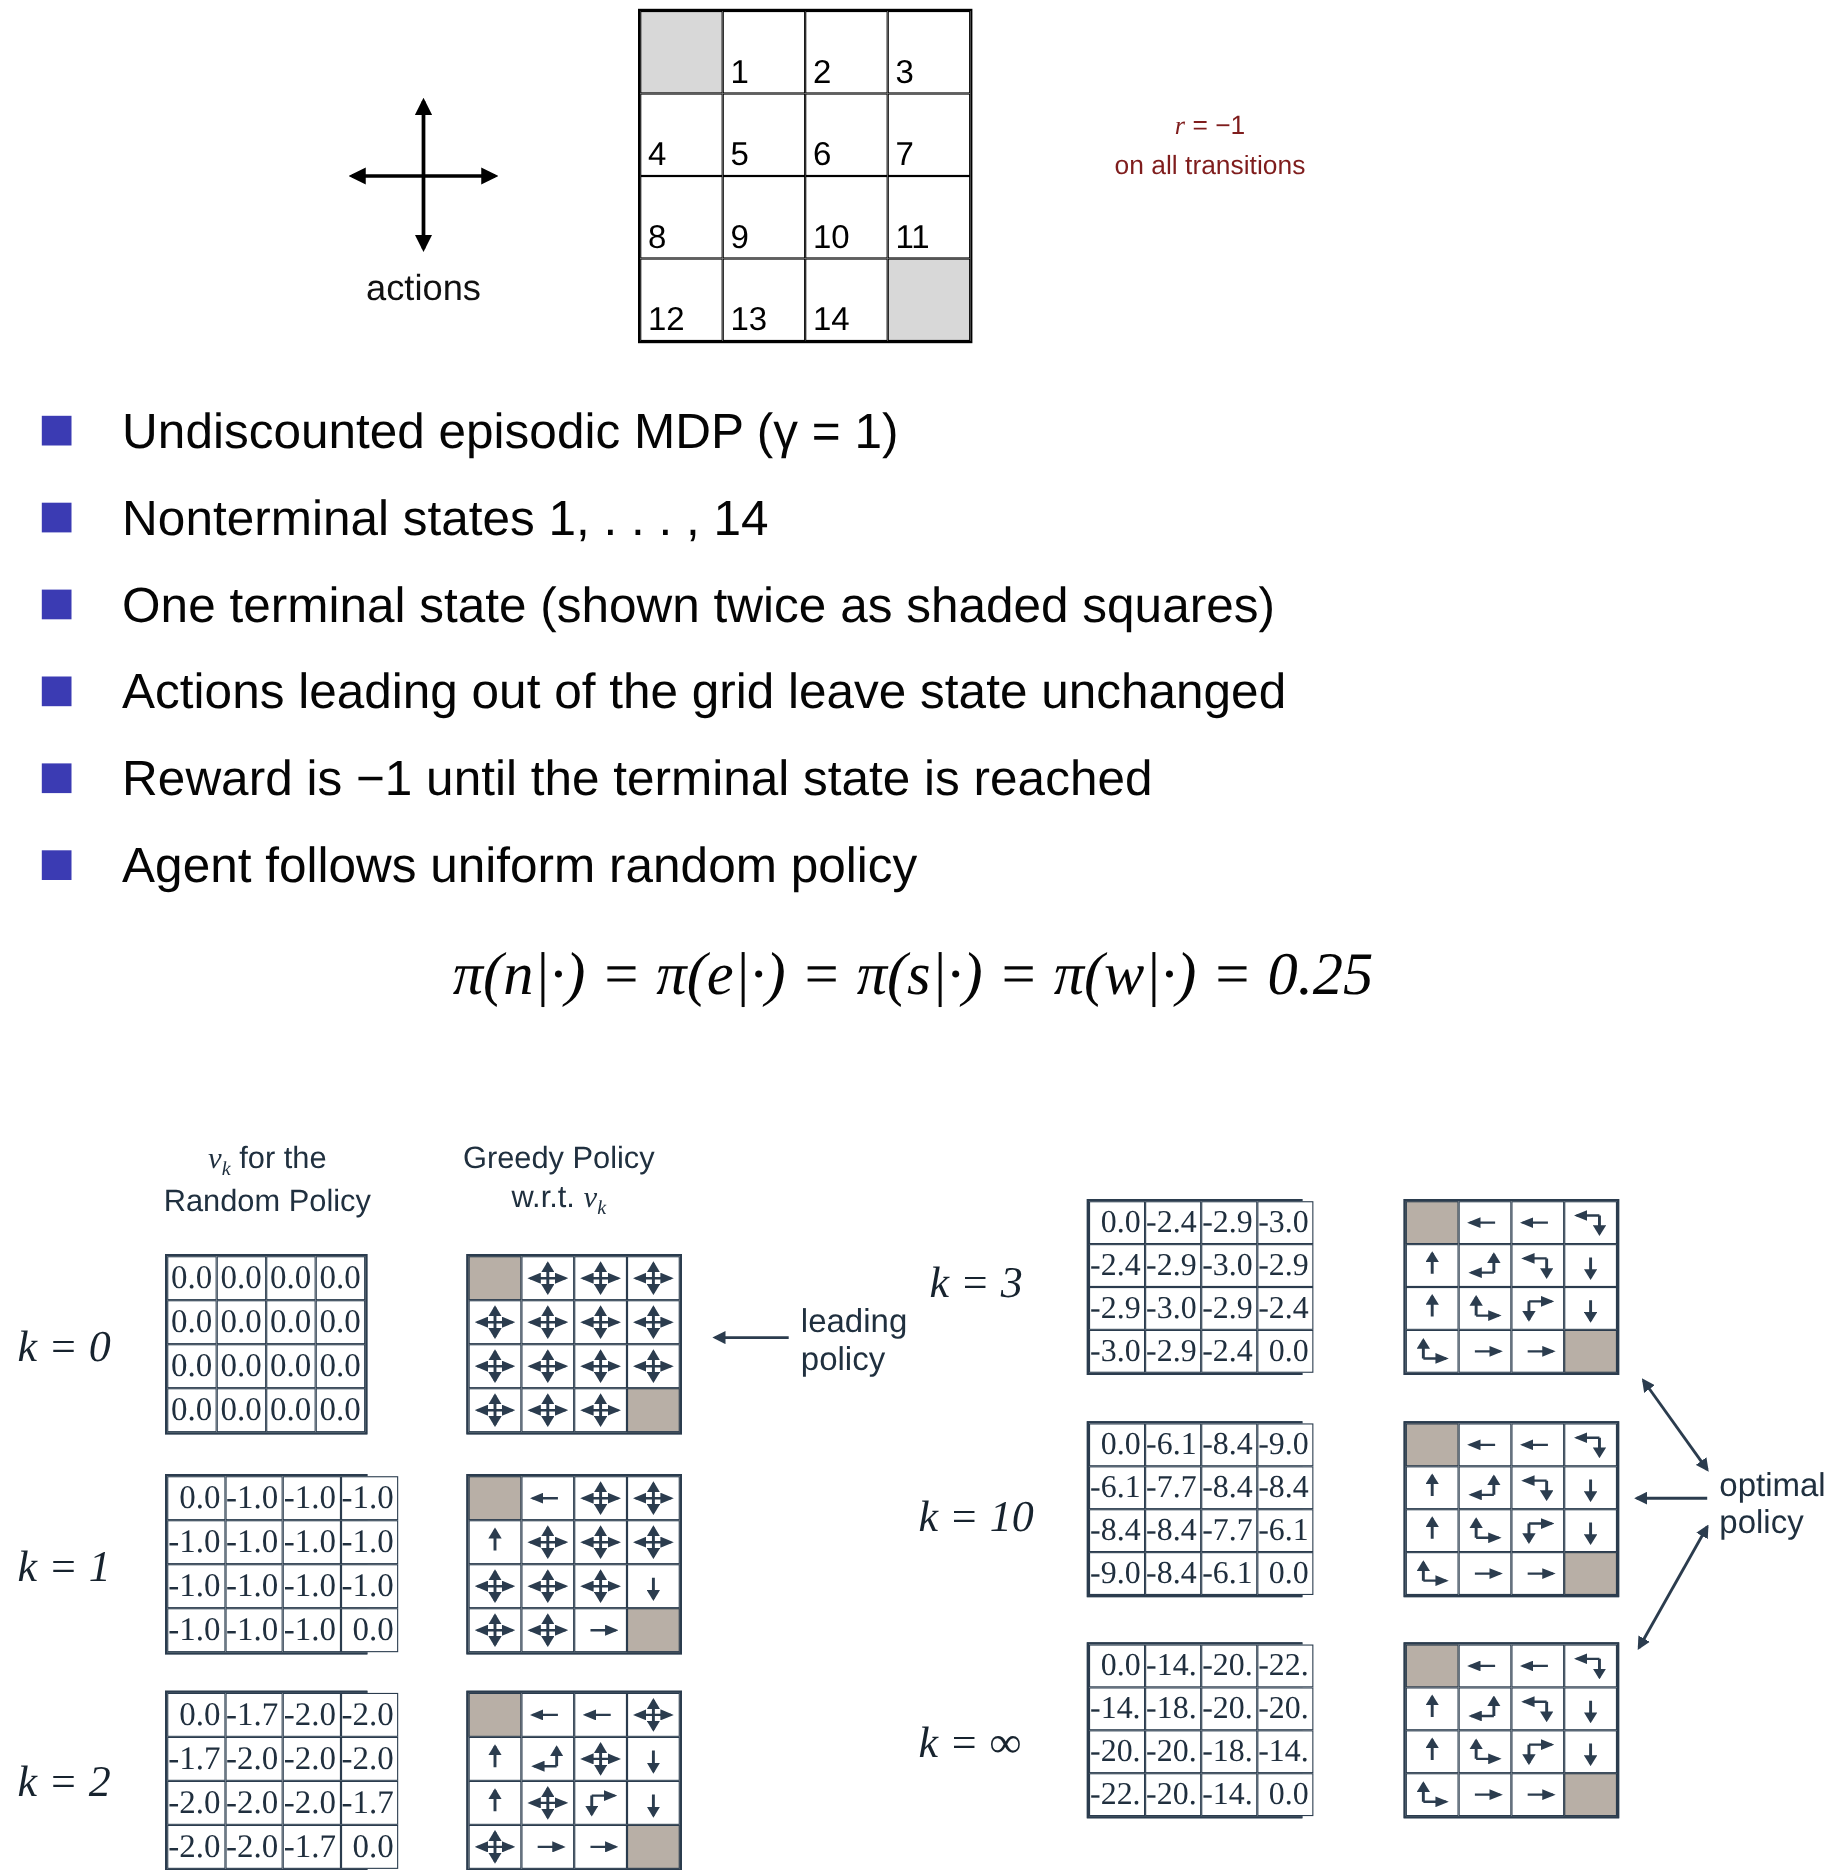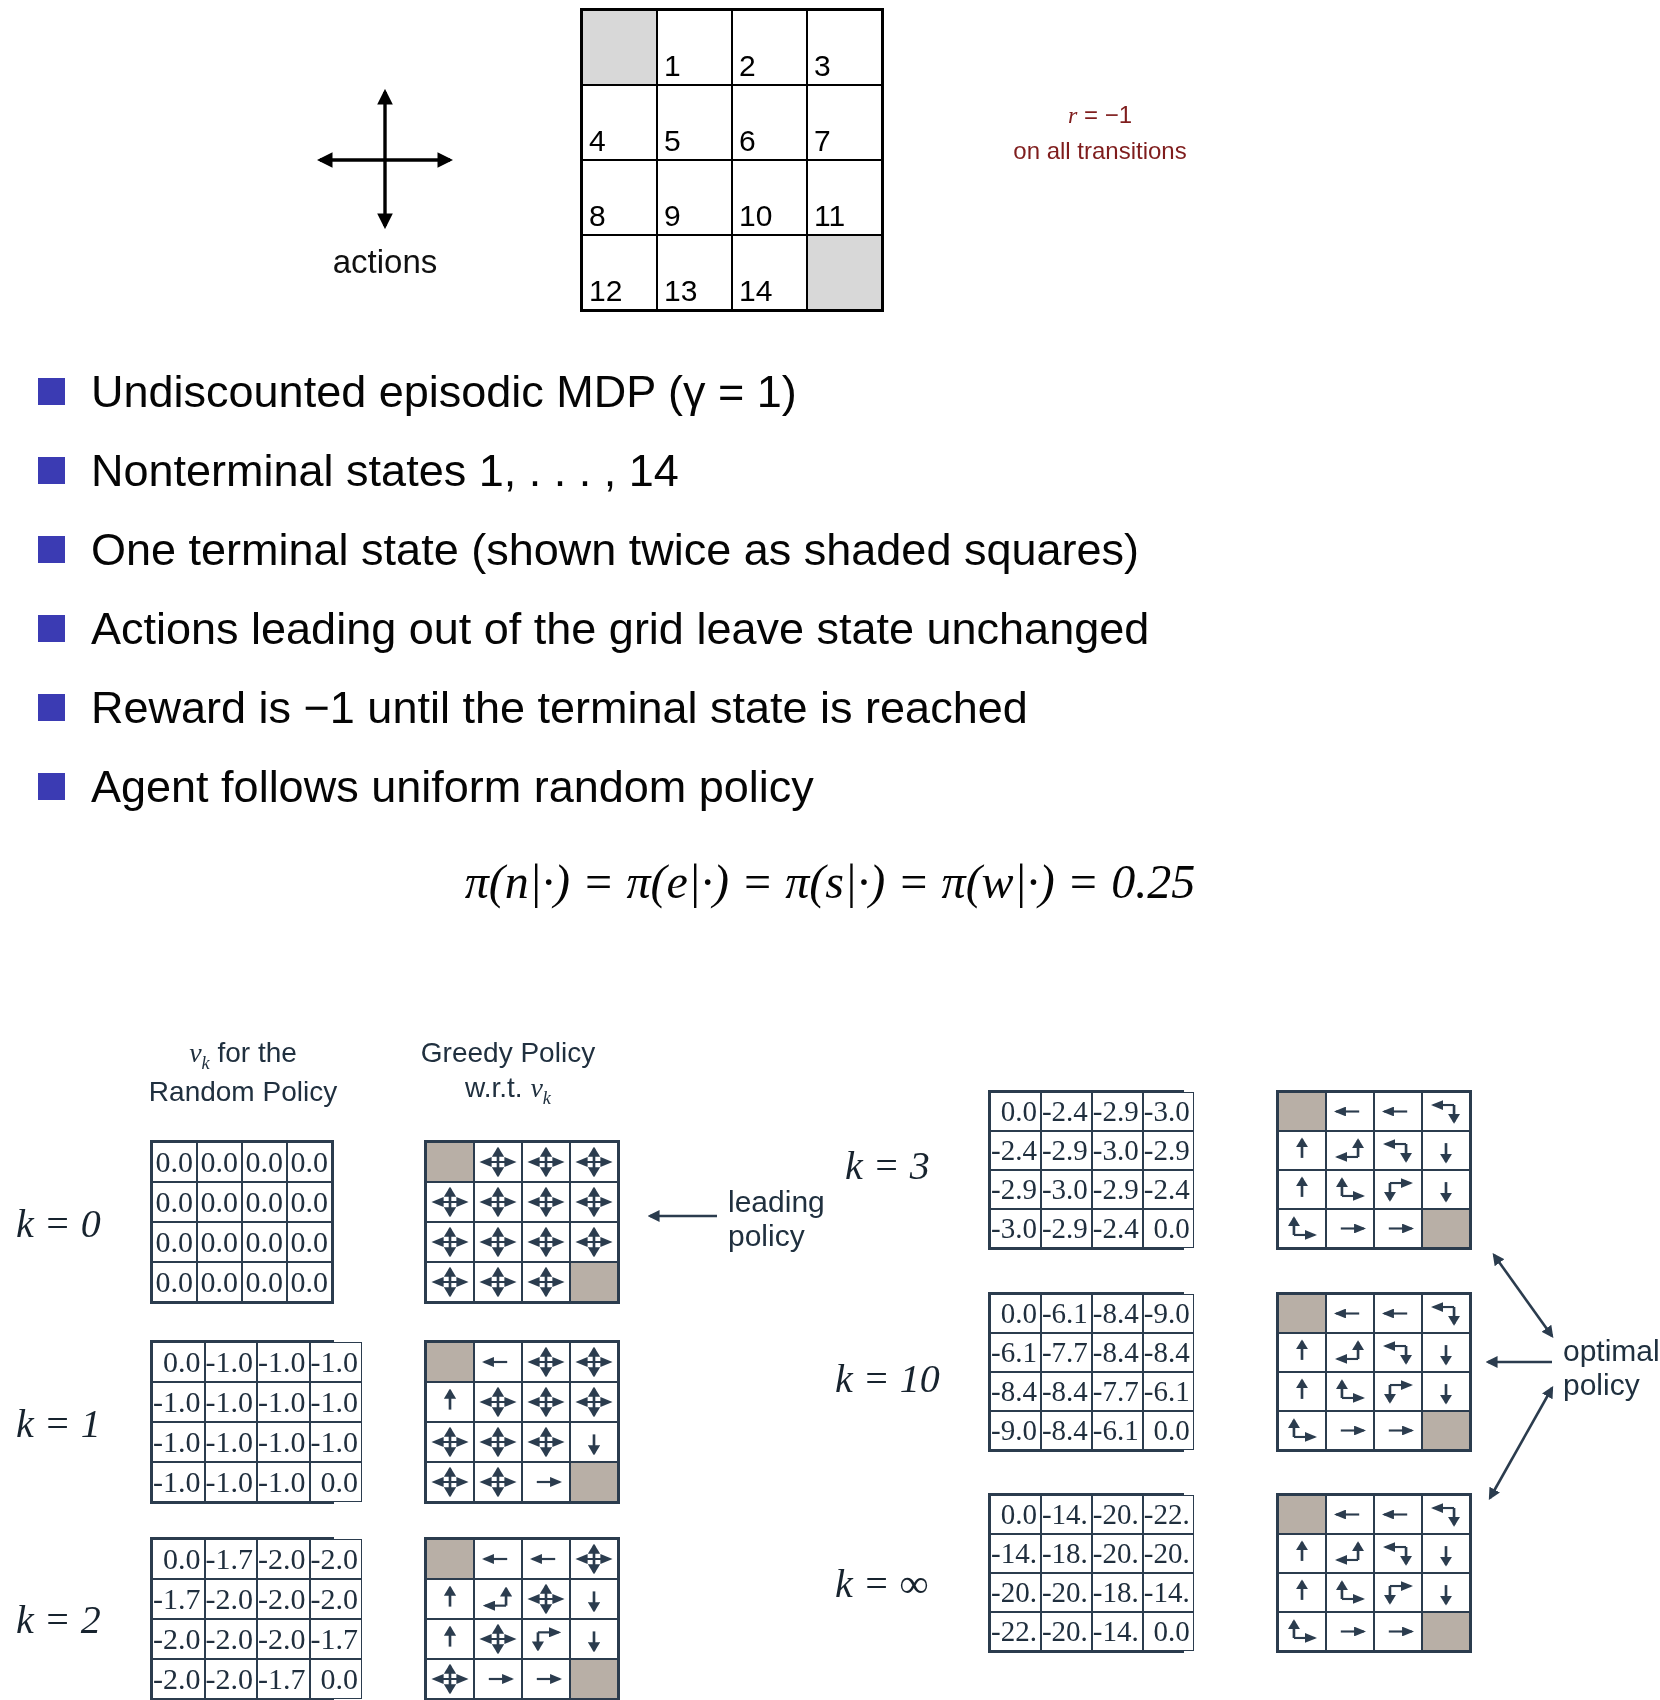--- a/index.html
+++ b/index.html
@@ -13,25 +13,25 @@
             border:2.5px solid #000;}
   .mcell{border:1.4px solid #000;display:flex;align-items:flex-end;justify-content:flex-start;
          padding:0 0 1px 6px;font-size:30px;color:#000;background:#fff;box-sizing:border-box;}
   .mcell.shaded{background:#d8d8d8;}
   #crop-mark{font-size:42px;color:#111;}
   #reward{width:310px;text-align:center;font-size:24px;color:#7f1d1d;line-height:1.5;}
   #reward .rvar{font-family:"Liberation Serif",serif;font-style:italic;}
 
   
   #bullets{left:38px;top:352px;width:1560px;}
-  .bullet{display:flex;align-items:center;height:79px;font-size:45px;color:#050505;}
+  .bullet{display:flex;align-items:center;height:79px;font-size:45px;color:#050505;gap:20px;}
   .bsq{width:27px;height:27px;background:#3b3bb3;margin-right:26px;flex:0 0 auto;}
 
   
-  #equation{left:0;top:854px;width:1660px;text-align:center;font-size:48px;
+  #equation{left:0;top:854px;width:1660px;text-align:center;font-size:55px;
             font-family:"Liberation Serif",serif;font-style:italic;color:#050505;}
 
   
   .fig-h{font-size:28px;color:#20303f;text-align:center;line-height:1.25;}
   .vki{font-family:"Liberation Serif",serif;font-style:italic;}
   .fig-h sub, .klabel sub{font-family:"Liberation Serif",serif;font-style:italic;font-size:0.65em;}
   .klabel{font-family:"Liberation Serif",serif;font-style:italic;font-size:40px;color:#17232e;}
   .plabel{font-size:30px;color:#20303f;line-height:1.12;}
 
   

